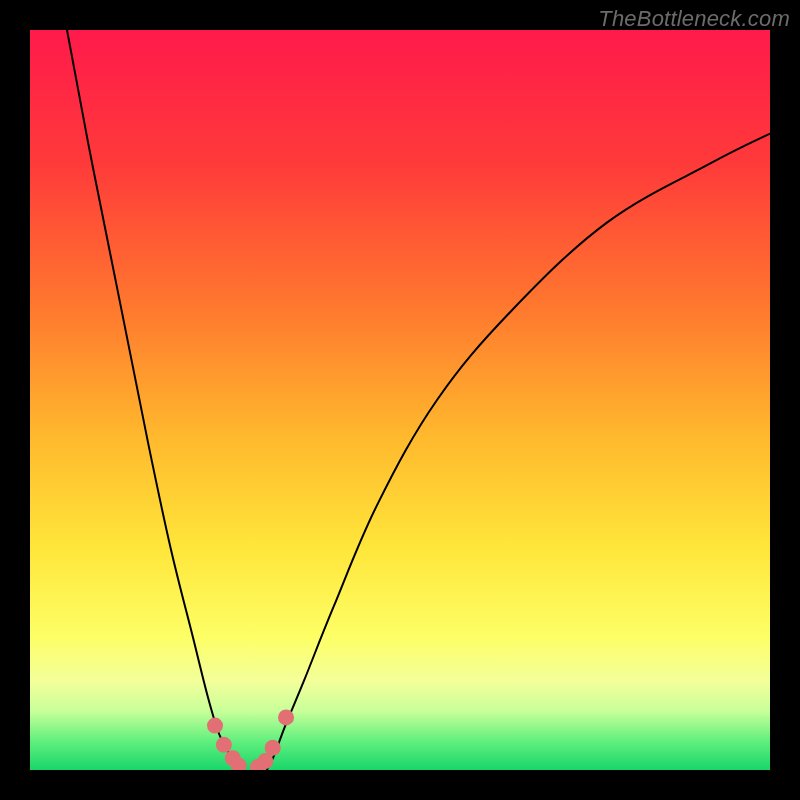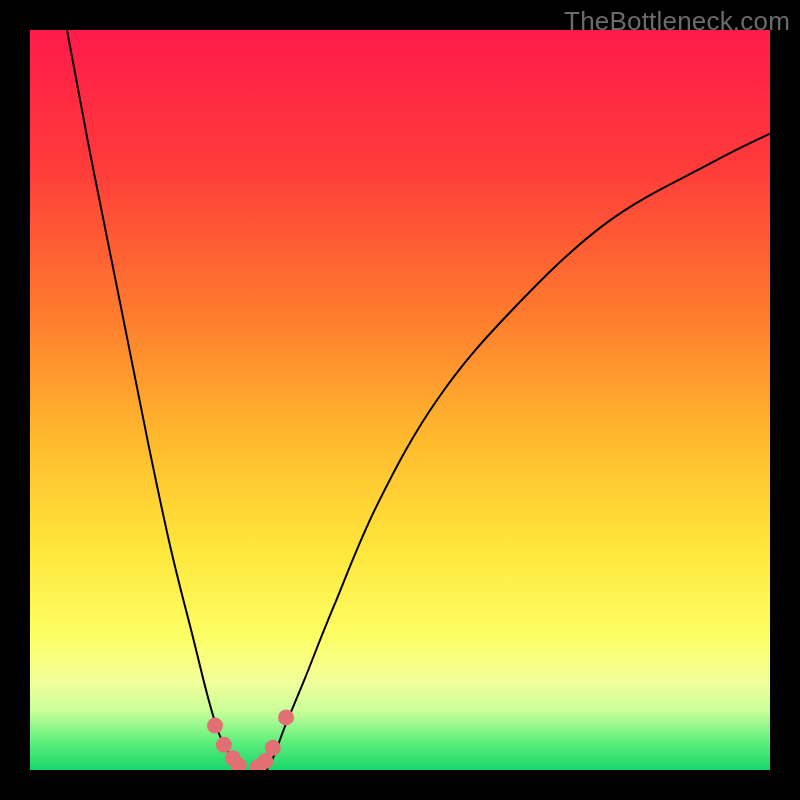--- a/index.html
+++ b/index.html
@@ -21,22 +21,23 @@
   }
   .gradient {
     position: absolute;
     left: 0; top: 0; right: 0; bottom: 0;
   }
   .watermark {
     position: absolute;
     top: 6px;
     right: 10px;
     color: #6b6b6b;
-    font-size: 26px;
+    font-size: 22px;
     letter-spacing: 0.2px;
+    font-style: italic;
   }
   svg.curve {
     position: absolute;
     left: 0; top: 0;
     width: 740px;
     height: 740px;
     overflow: visible;
   }
 </style>
 </head>

